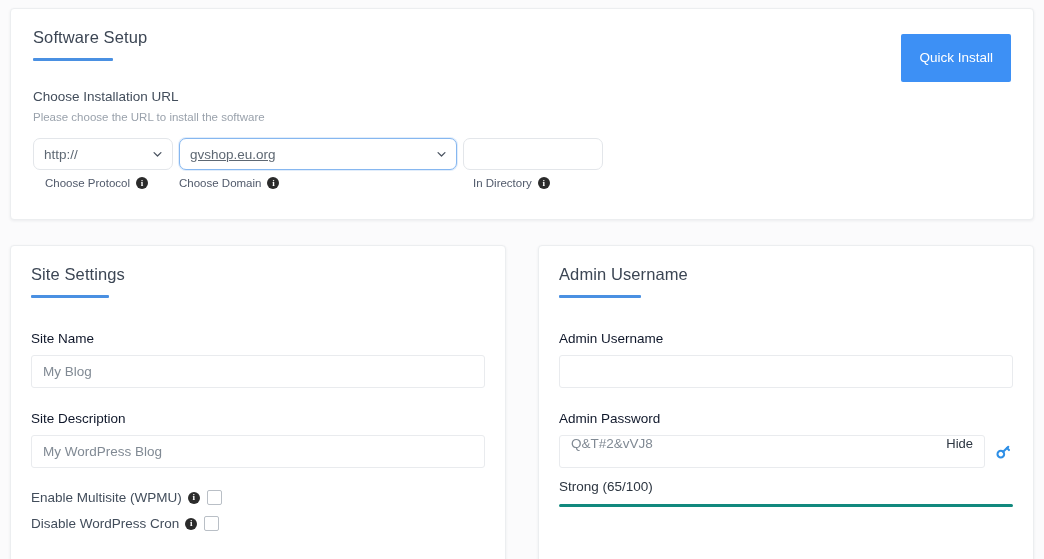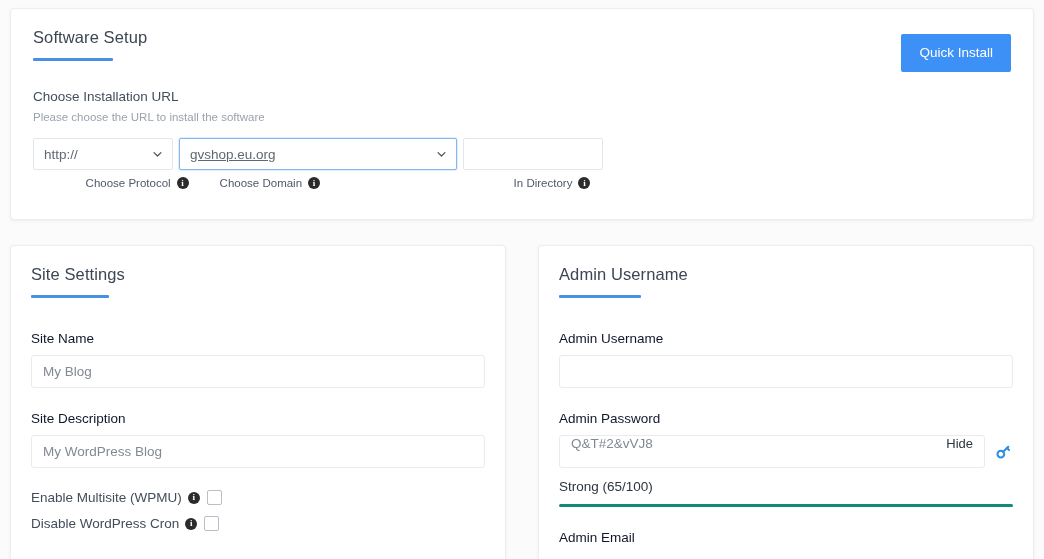--- a/index.html
+++ b/index.html
@@ -79,21 +79,21 @@
   .quick-install {
     position: absolute;
     right: 22px;
     top: 25px;
     background: #3d90f5;
     color: #ffffff;
     font-size: 13.5px;
     border: none;
     border-radius: 2px;
     padding: 0 18px;
-    height: 38px;
+    height: 48px;
     line-height: 38px;
     cursor: pointer;
     font-family: "Liberation Sans", sans-serif;
   }
 
   .cols {
     display: flex;
     margin-top: 27px;
   }
   .col-left  { width: 598px; }
@@ -114,21 +114,21 @@
   .url-row {
     display: flex;
     align-items: flex-start;
     margin-top: 14px;
   }
 
   .sel, .txt {
     box-sizing: border-box;
     height: 32px;
     border: 1px solid #e3e6ea;
-    border-radius: 2px;
+    border-radius: 7px;
     background: #ffffff;
     font-size: 13.5px;
     color: #5e6873;
     padding: 0 10px;
     font-family: "Liberation Sans", sans-serif;
     outline: none;
   }
   .sel {
     position: relative;
     display: flex;
@@ -155,21 +155,20 @@
     width: 140px;
     margin-left: 6px;
   }
   .sel-version { width: 100px; }
 
   .hints {
     display: flex;
     margin-top: 7px;
     font-size: 11.5px;
     color: #50596a;
-    justify-content: center;
   }
   .hint { display: flex; align-items: center; }
   .hint-protocol  { width: 146px; padding-left: 12px; box-sizing: border-box; }
   .hint-domain    { width: 284px; padding-left: 0; box-sizing: border-box; }
   .hint-directory { padding-left: 10px; }
 
   .info-icon {
     display: inline-flex;
     align-items: center;
     justify-content: center;
@@ -402,17 +401,16 @@
             </g>
           </svg>
         </span>
       </div>
 
       <div class="pw-strength-label">Strong (65/100)</div>
       <div class="pw-bar-track">
         <div class="pw-bar-fill" style="width: 100%; background: rgb(18, 137, 126);"></div>
       </div>
 
-      <div class="f-label">Admin Email</div>
     </div>
 
   </div>
 </div>
 
 </body></html>

